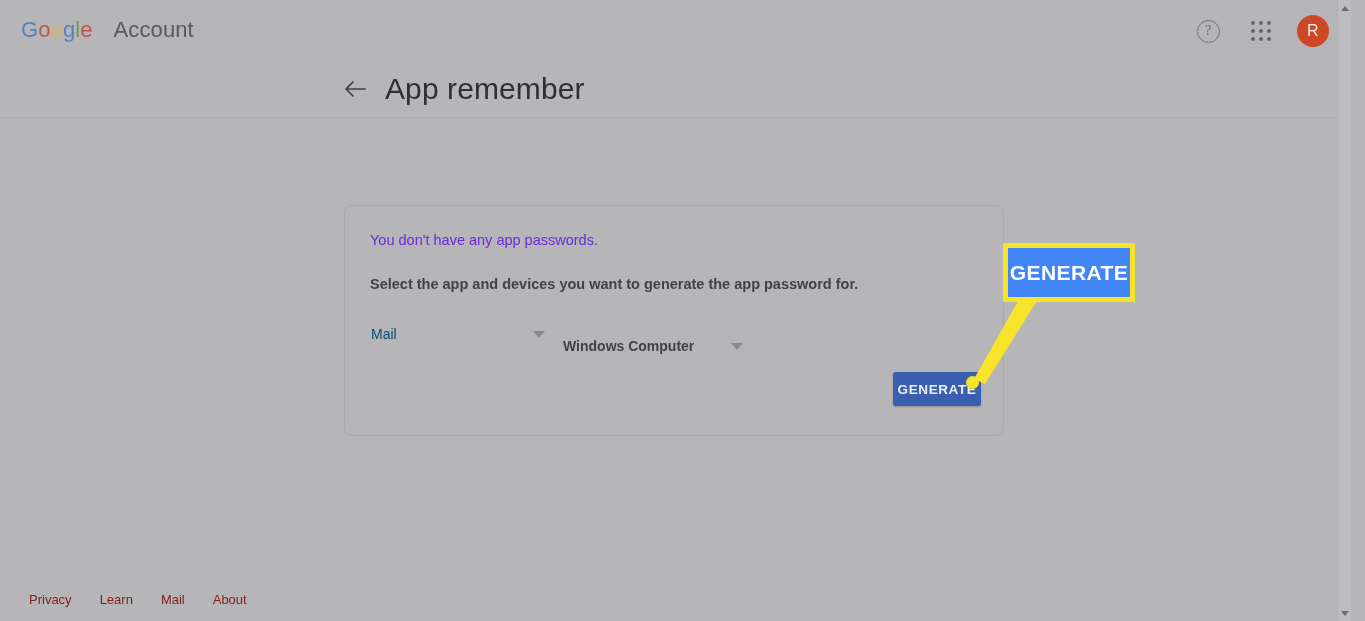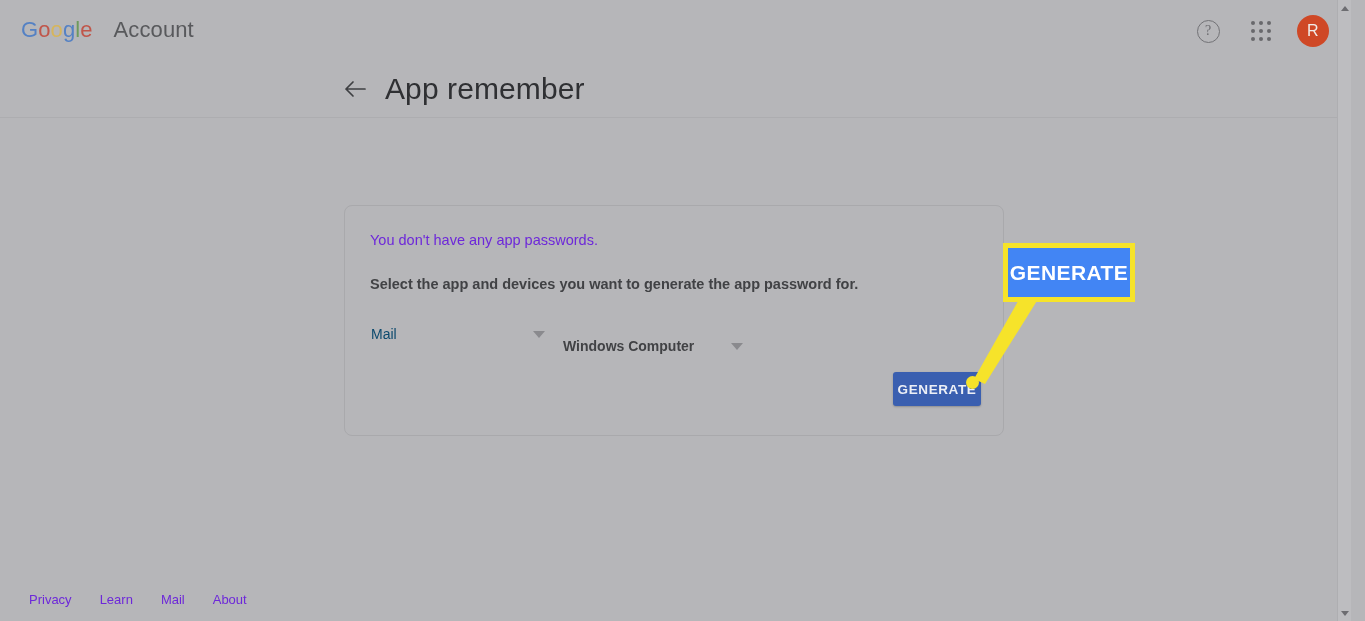--- a/index.html
+++ b/index.html
@@ -224,21 +224,21 @@
   
   .footer {
     position: absolute;
     left: 29px;
     bottom: 14px;
     display: flex;
     gap: 28px;
   }
   .footer a {
     font-size: 13px;
-    color: #6d28d9;
+    color: #7f1d1d;
     text-decoration: none;
   }
 
   
   #scrollbar {
     position: absolute;
     right: 0; top: 0;
     width: 14px;
     height: 621px;
     background: #bdbdc0;

